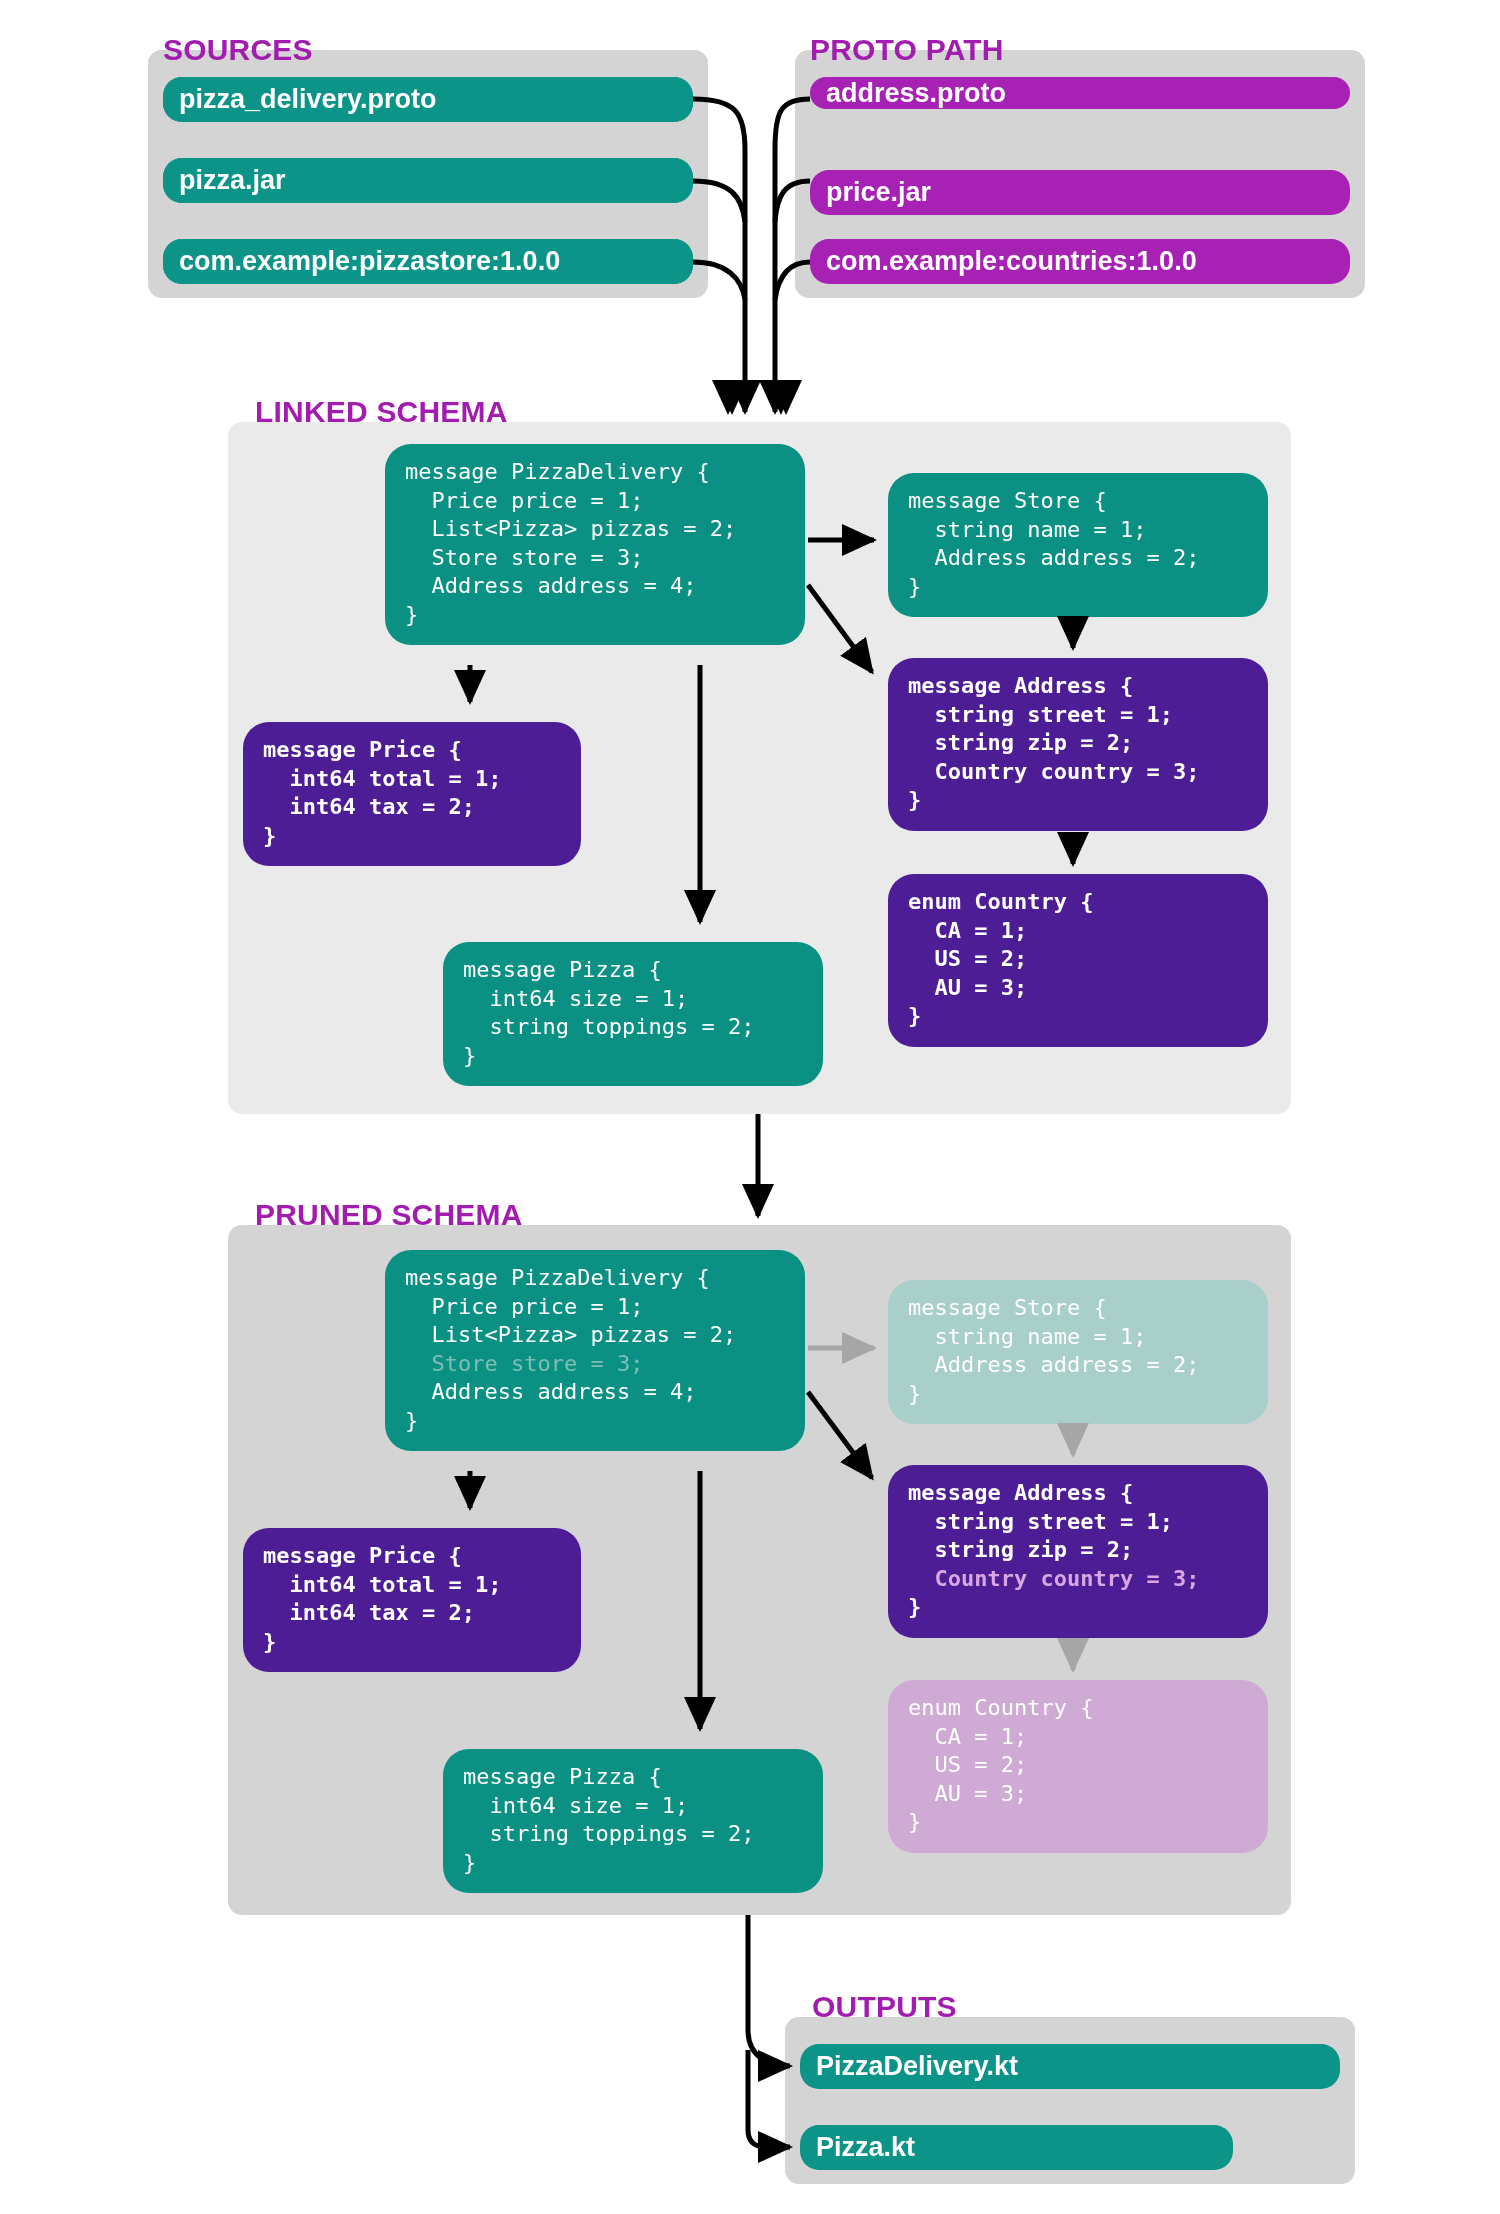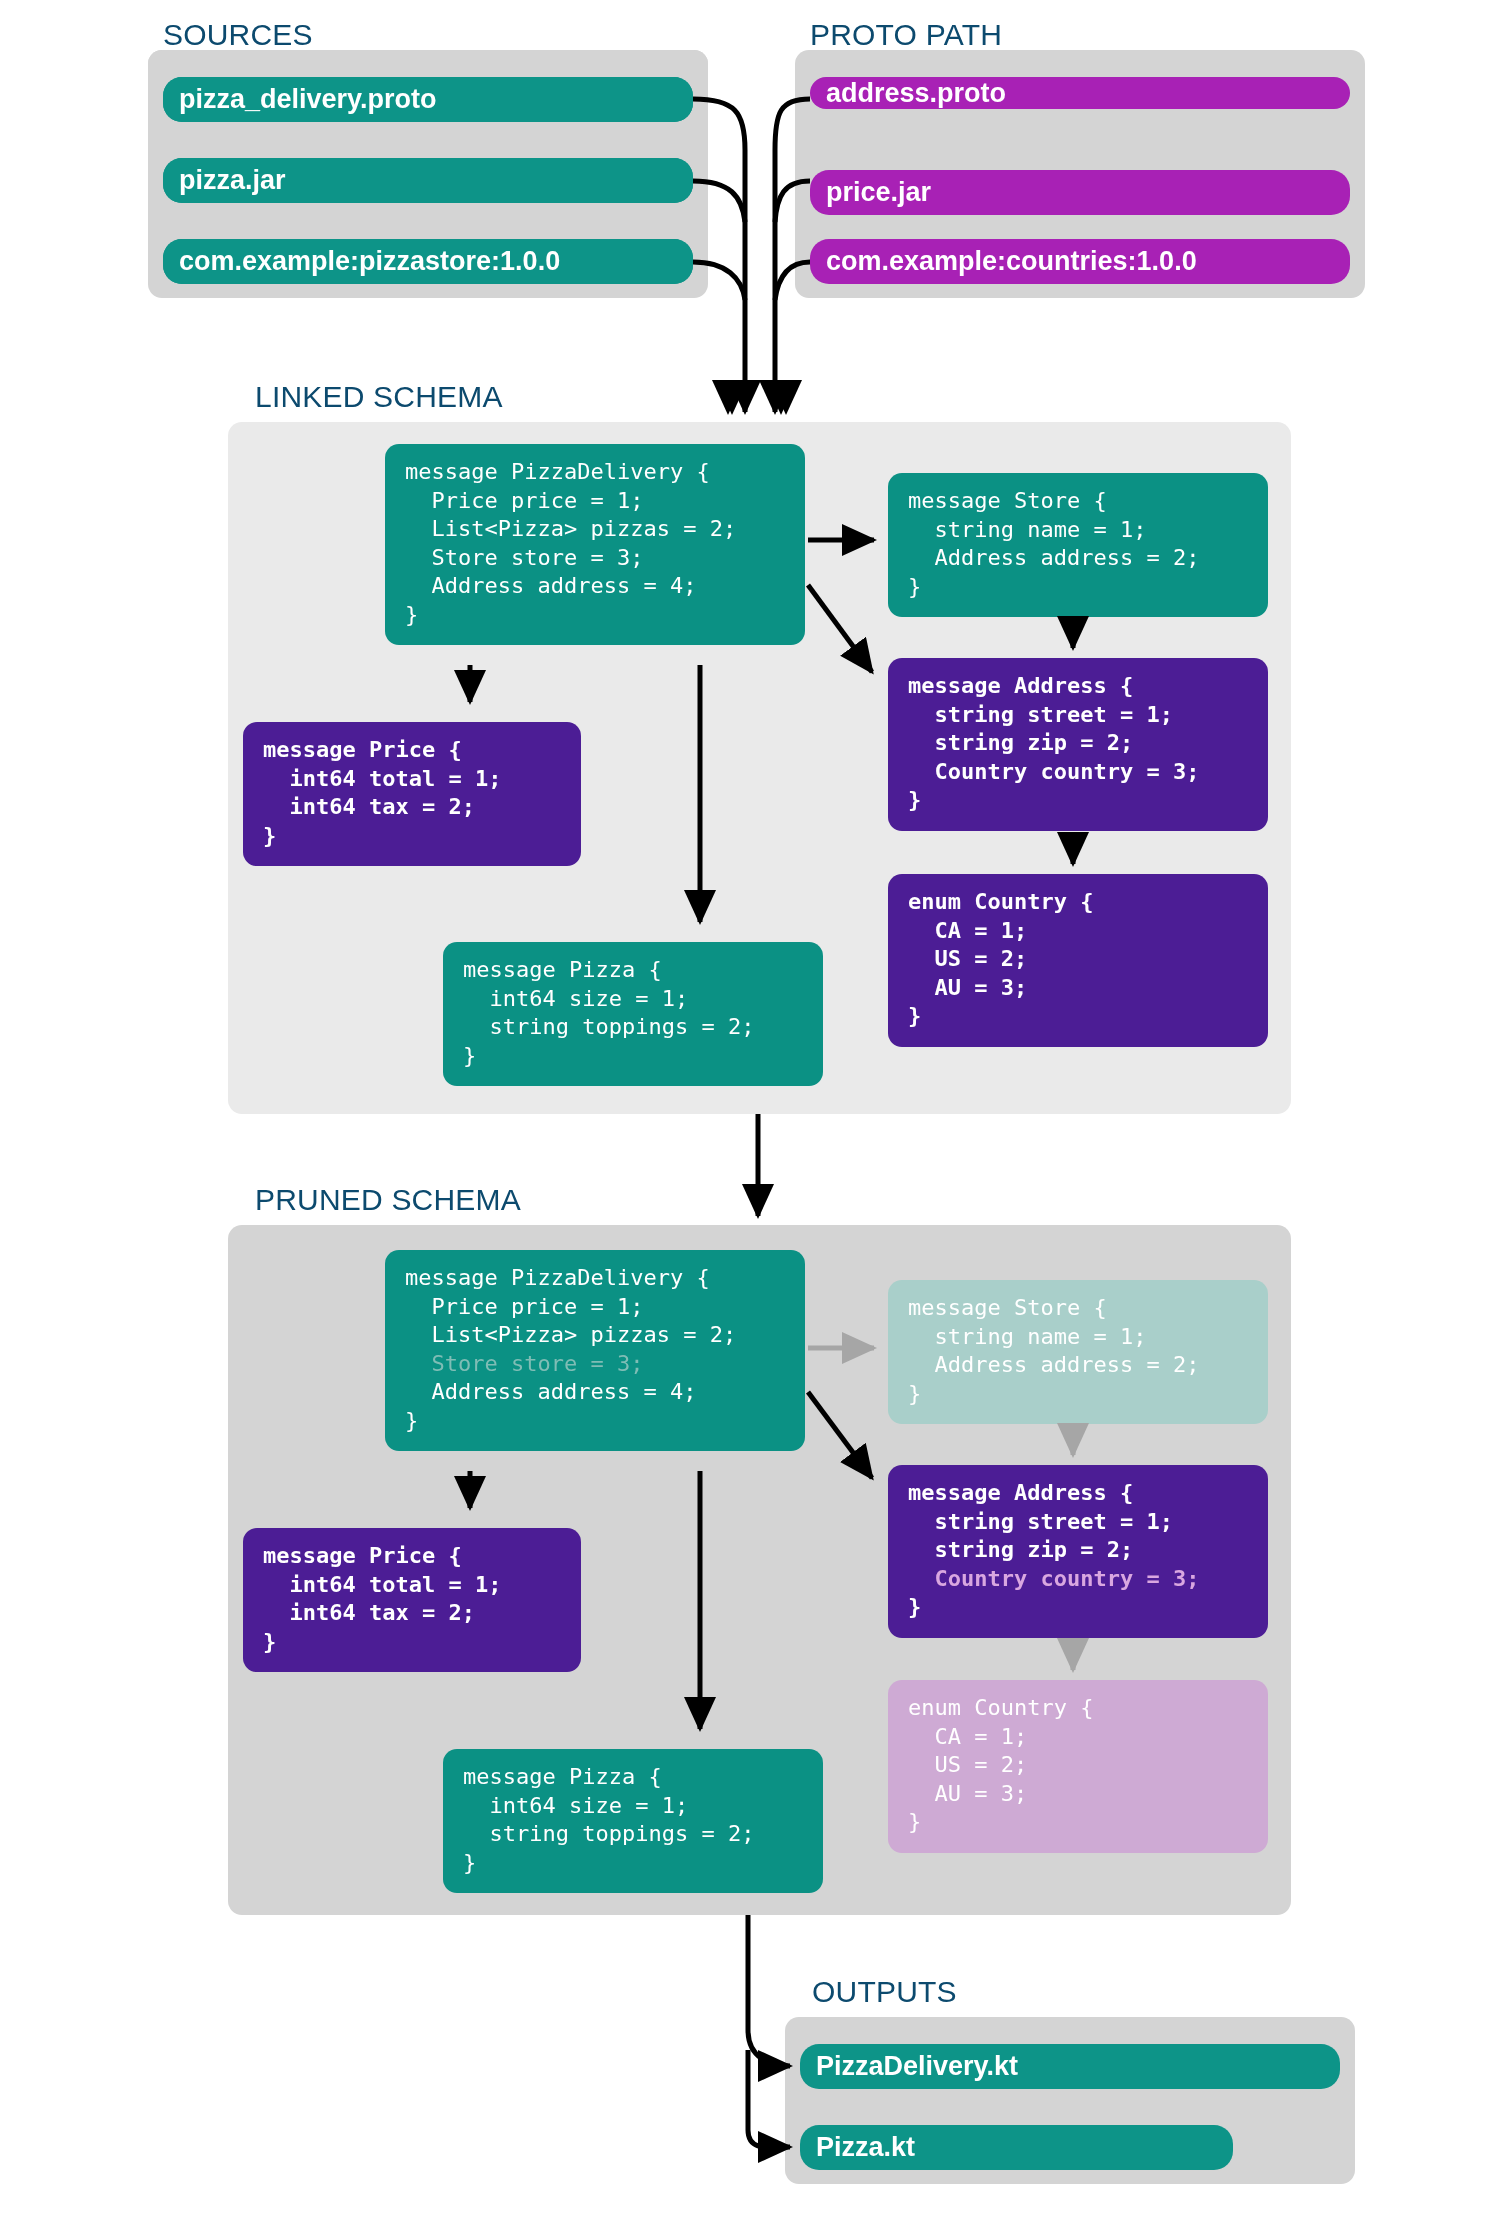--- a/index.html
+++ b/index.html
@@ -18,26 +18,27 @@
   svg.wires {
     position: absolute;
     left: 0; top: 0;
     width: 1500px; height: 2214px;
     pointer-events: none;
     z-index: 5;
   }
   .section-title {
     position: absolute;
     font-family: "Liberation Sans", sans-serif;
-    font-weight: normal;
+    font-weight: bold;
     font-size: 30px;
     letter-spacing: 0.2px;
-    color: #0c4a6e;
+    color: #a21caf;
     white-space: nowrap;
     z-index: 6;
+    margin-top: 15px;
   }
   .panel {
     position: absolute;
     background: #d4d4d4;
     border-radius: 14px;
     z-index: 1;
   }
   .panel.light { background: #eaeaea; }
   .chip {
     position: absolute;
@@ -49,21 +50,21 @@
     font-weight: bold;
     font-size: 27px;
     color: #ffffff;
     white-space: nowrap;
     z-index: 3;
   }
   .chip.teal { background: #0d9488; }
   .chip.purple { background: #a821b5; }
   .codebox {
     position: absolute;
-    border-radius: 14px;
+    border-radius: 26px;
     padding: 14px 20px 16px 20px;
     font-family: "DejaVu Sans Mono", "Liberation Mono", monospace;
     font-size: 22px;
     line-height: 28.5px;
     color: #ffffff;
     white-space: pre;
     z-index: 3;
     letter-spacing: 0px;
   }
   .codebox.teal { background: #0b9184; }

